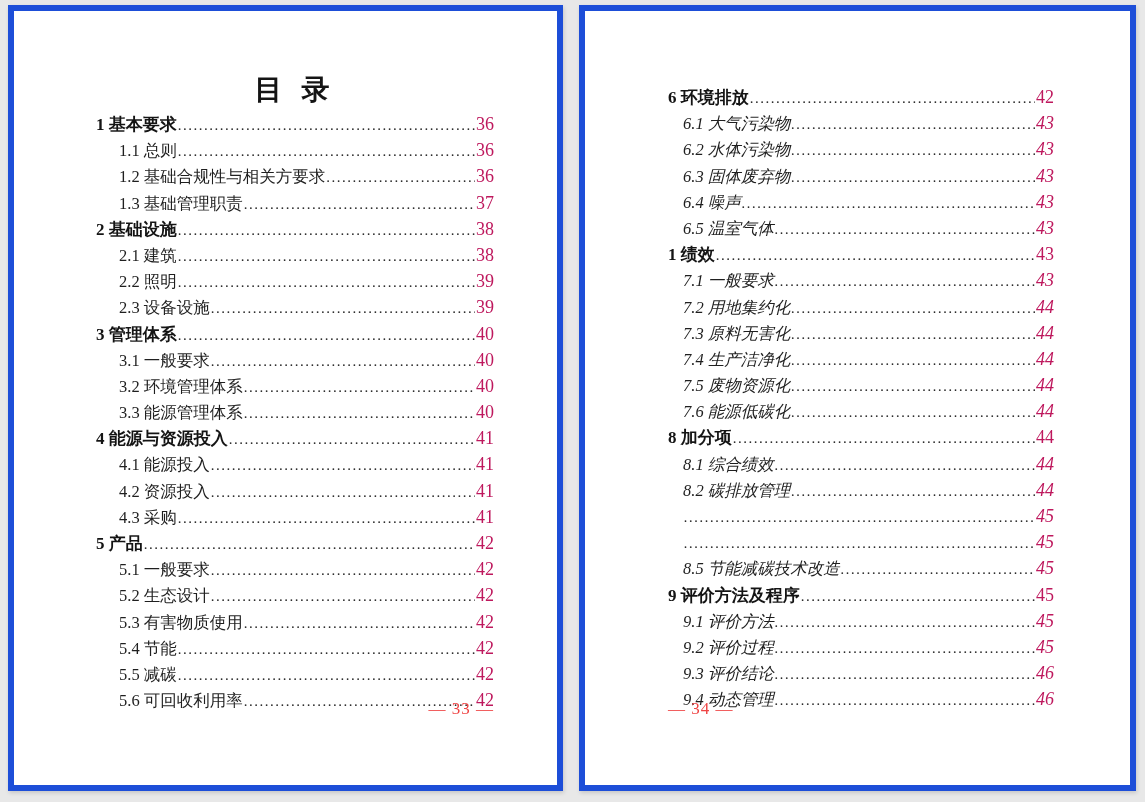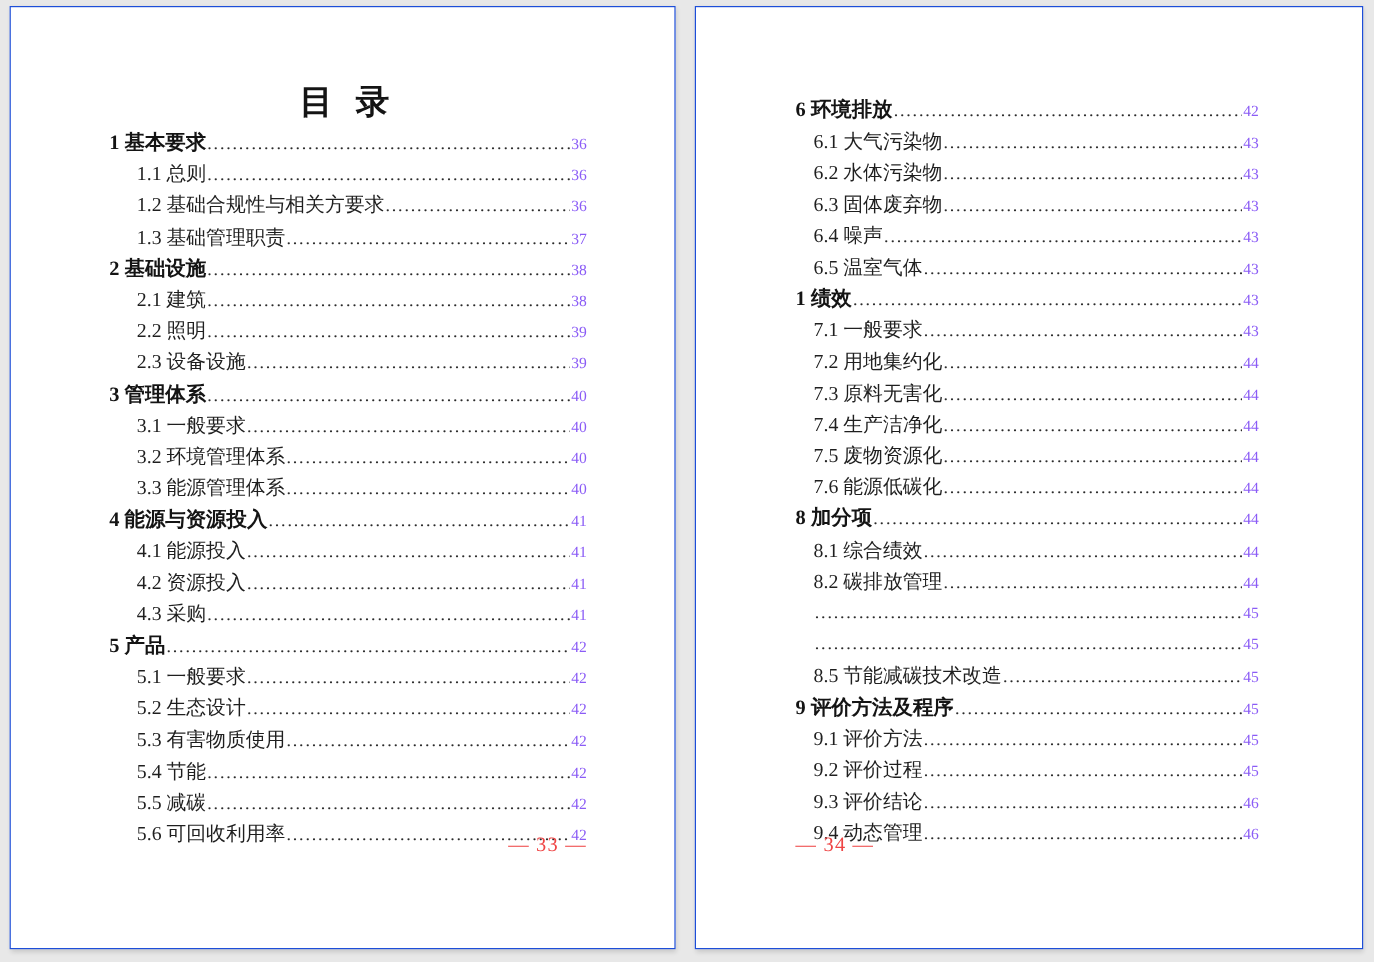--- a/index.html
+++ b/index.html
@@ -15,21 +15,21 @@
   .canvas {
     position: relative;
     width: 1145px;
     height: 802px;
   }
   .page {
     position: absolute;
     top: 5px;
     height: 786px;
     background: #ffffff;
-    border: 1px solid #1d4ed8;
+    border: 6px solid #1d4ed8;
     box-shadow: 1px 2px 4px rgba(0,0,0,0.14);
     box-sizing: border-box;
   }
   .page-left  { left: 8px;   width: 555px; }
   .page-right { left: 579px; width: 557px; }
 
   .content {
     position: absolute;
     top: 0;
   }
@@ -56,38 +56,38 @@
     display: flex;
     align-items: baseline;
     height: 26.2px;
     line-height: 26.2px;
     font-size: 16.5px;
     white-space: nowrap;
     text-align: center;
   }
   .toc-row.lv1 { font-weight: bold; font-size: 17px; color: #141414; }
   .page-left  .toc-row.lv2 { padding-left: 23px; }
-  .page-right .toc-row.lv2 { padding-left: 15px; }
+  .page-right .toc-row.lv2 { padding-left: 15px; font-style: italic; }
 
   .toc-label { flex: 0 0 auto; }
   .toc-dots {
     flex: 1 1 auto;
     overflow: hidden;
     white-space: nowrap;
     font-weight: normal;
     font-size: 15px;
     letter-spacing: 1.5px;
     color: #2a2a2a;
     margin: 0 1px;
   }
   .toc-page {
     flex: 0 0 auto;
     font-weight: normal;
-    font-size: 13px;
-    color: #8b5cf6;
+    font-size: 18px;
+    color: #be185d;
   }
 
   .folio {
     position: absolute;
     top: 688px;
     font-size: 17px;
     color: #ef4444;
     letter-spacing: 1px;
   }
   .page-left  .folio { right: 0; }

